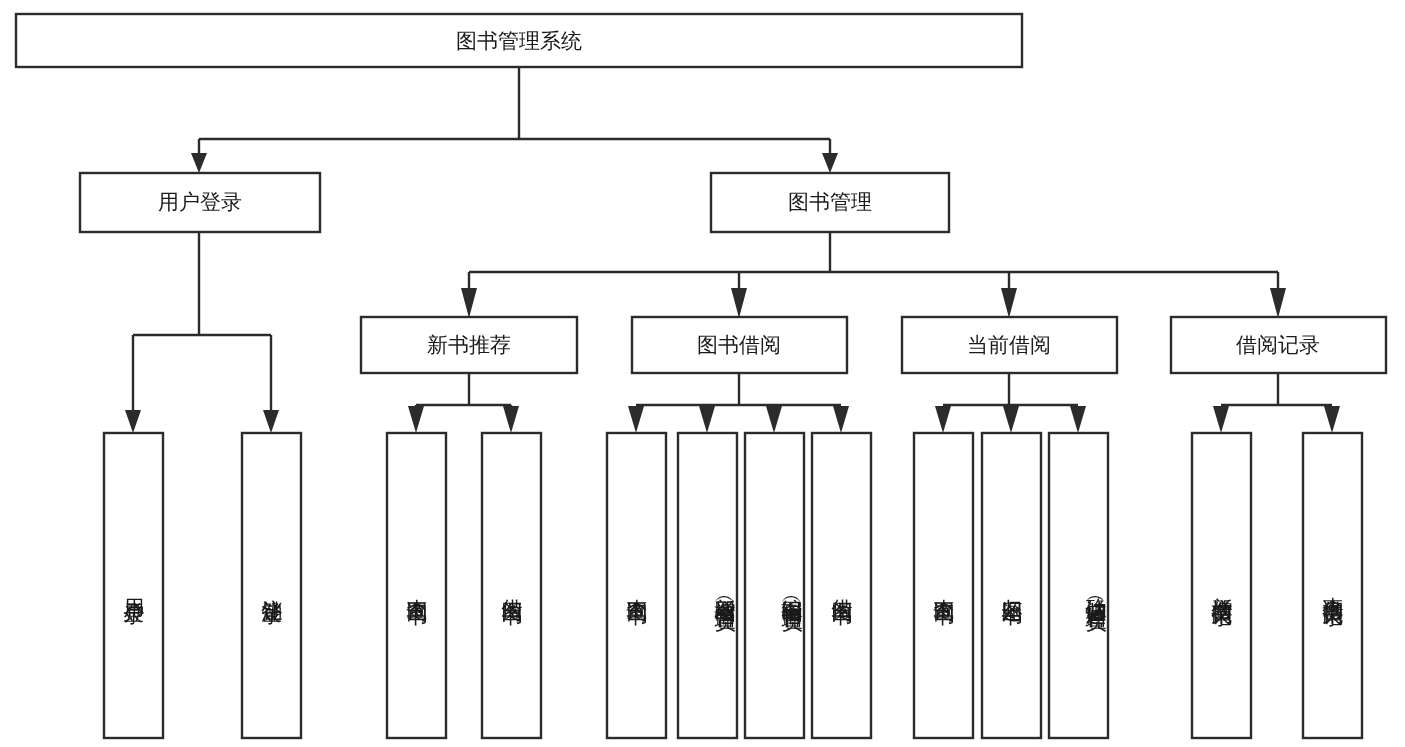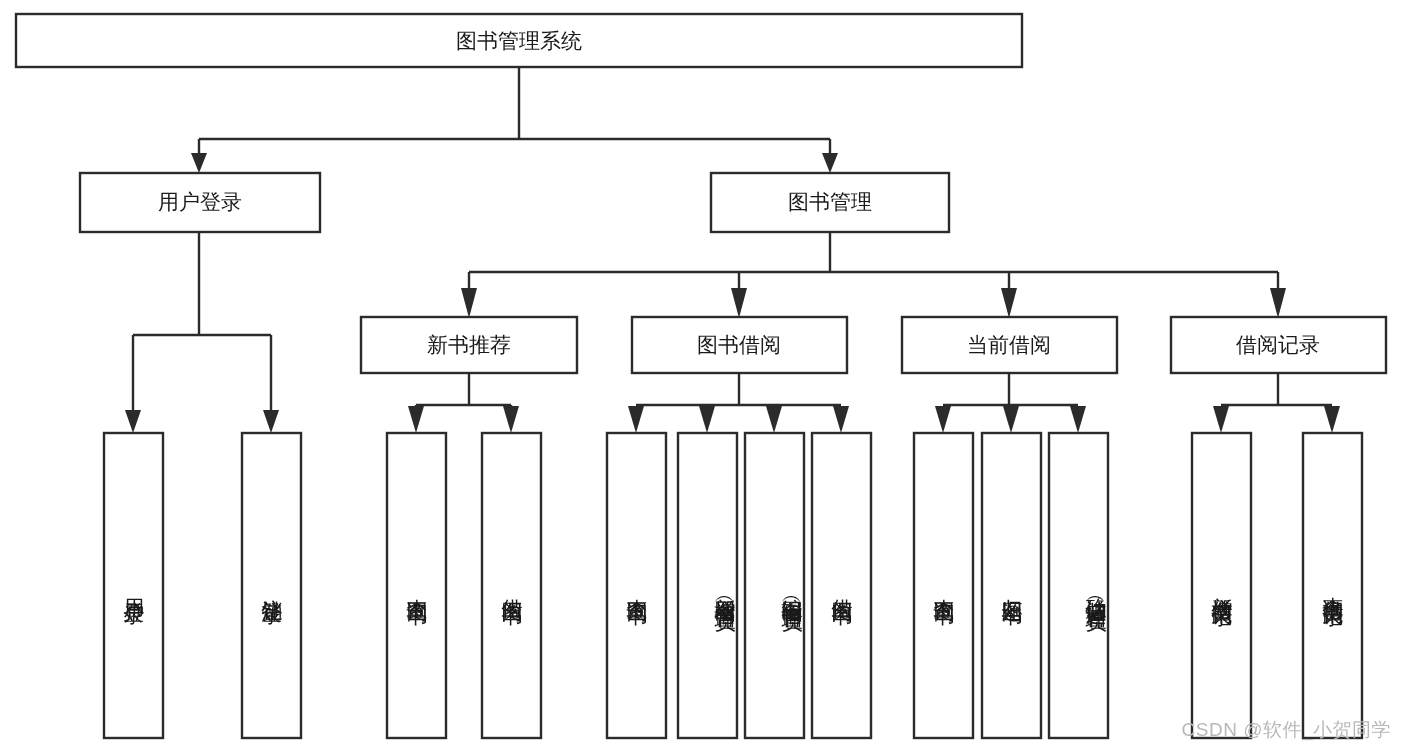--- a/index.html
+++ b/index.html
@@ -211,15 +211,14 @@
   <div class="vnode-label" style="left:745px; top:433px; width:59px; height:305px; align-items:flex-start; padding-top:8px; box-sizing:border-box;">编辑图书（管理员）</div>
   <div class="vnode-label" style="left:812px; top:433px; width:59px; height:305px;">借阅图书</div>
 
   <div class="vnode-label" style="left:914px; top:433px; width:59px; height:305px;">查询图书</div>
   <div class="vnode-label" style="left:982px; top:433px; width:59px; height:305px;">归还图书</div>
   <div class="vnode-label" style="left:1049px; top:433px; width:59px; height:305px; align-items:flex-start; padding-top:8px; box-sizing:border-box;">确认归还（管理员）</div>
 
   <div class="vnode-label" style="left:1192px; top:433px; width:59px; height:305px;">新增借阅记录</div>
   <div class="vnode-label" style="left:1303px; top:433px; width:59px; height:305px;">查询借阅记录</div>
 
-  <div class="watermark">CSDN @软件_小贺同学</div>
 
 </div>
 
 </body></html>

